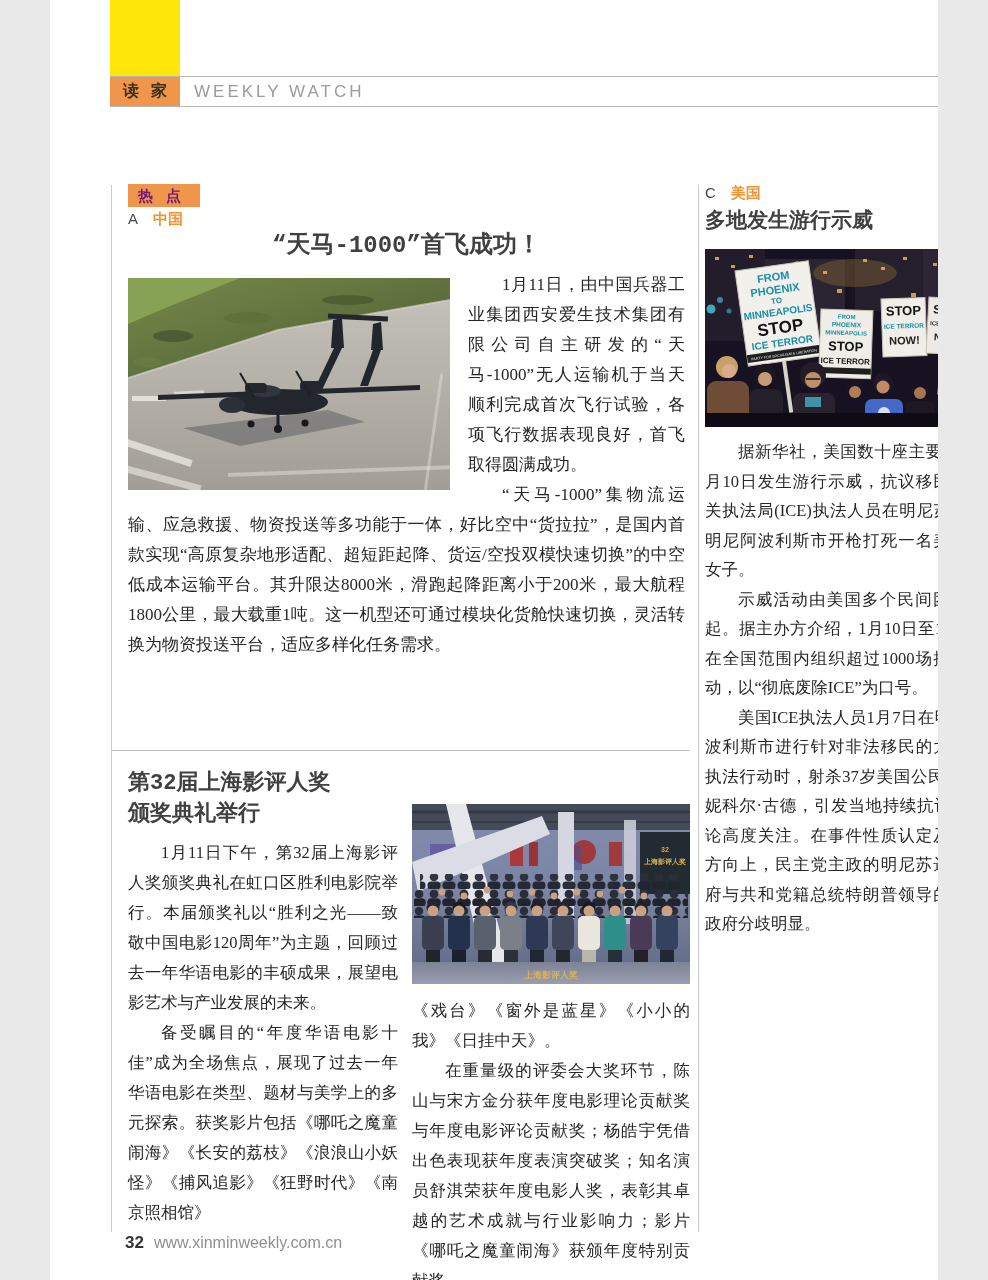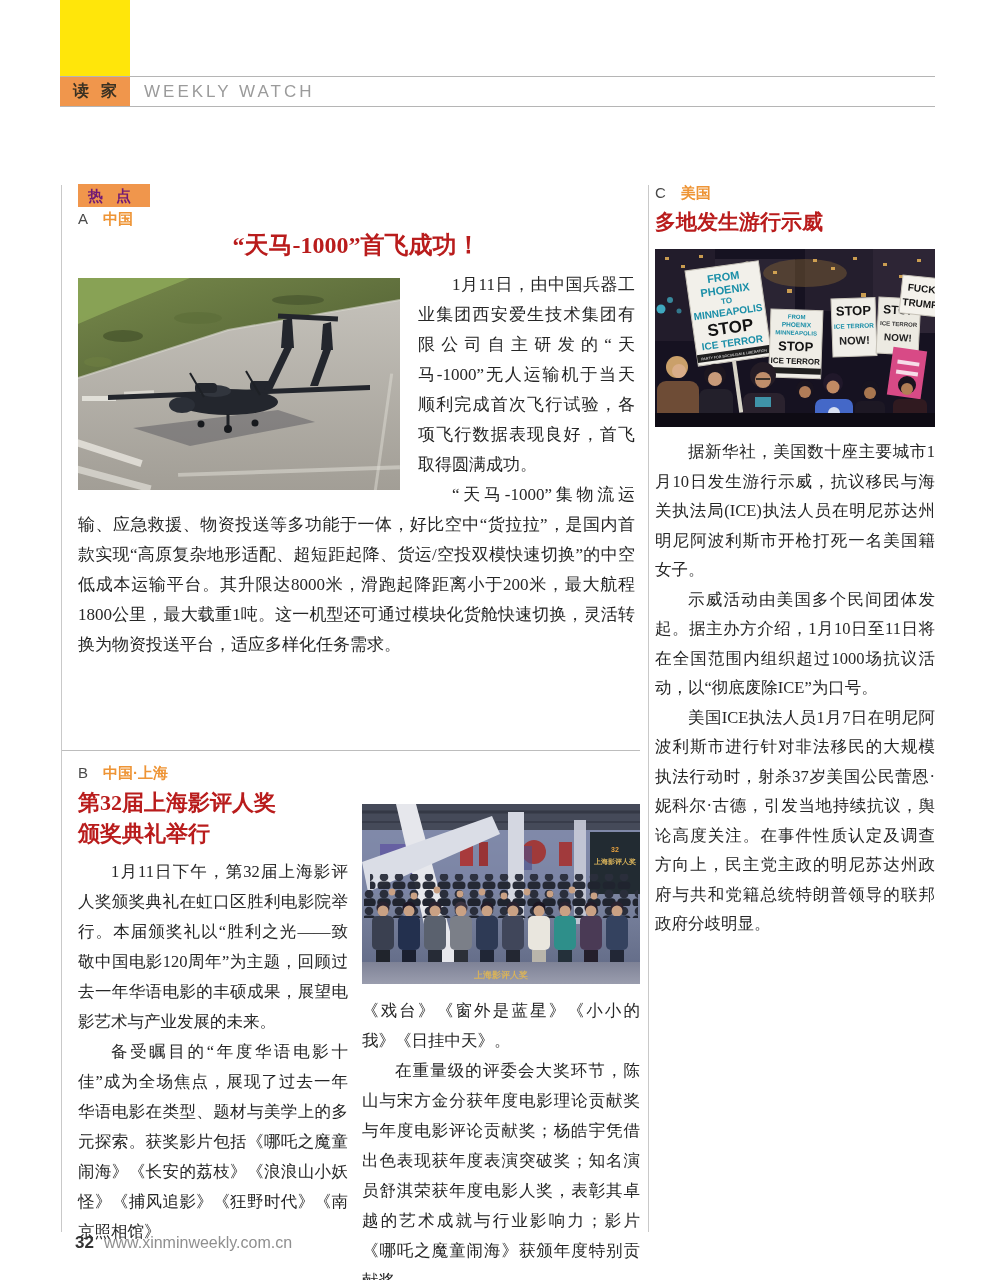--- a/index.html
+++ b/index.html
@@ -1,16 +1,16 @@
 <!DOCTYPE html>
 <html><head>
 <meta charset="utf-8">
 <style>
   html,body{margin:0;padding:0;background:#e9e9e9;}
-  .page{position:relative;width:988px;height:1280px;background:#ffffff;margin:0 auto;overflow:hidden;
+  .page{position:relative;width:888px;height:1280px;background:#ffffff;margin:0 auto;overflow:hidden;
         font-family:"Liberation Serif","DejaVu Serif",serif;color:#262626;}
 
   
   .yellow-block{position:absolute;left:60px;top:0;width:70px;height:76px;background:#ffe60a;}
   .rule{position:absolute;background:#b5b5b5;}
   .masthead{position:absolute;left:60px;top:77px;width:875px;height:29px;display:flex;align-items:stretch;}
   .dujia-box{width:70px;background:#f0964c;color:#3a3122;font-weight:700;font-size:16px;
              display:flex;align-items:center;justify-content:center;letter-spacing:12px;
              padding-left:12px;box-sizing:border-box;font-family:"Liberation Sans","DejaVu Sans",sans-serif;}
   .weekly{margin-left:14px;color:#9b9b9b;font-size:17px;letter-spacing:3px;line-height:29px;
@@ -20,21 +20,21 @@
   .vrule{position:absolute;width:1px;background:#c9c9c9;top:185px;height:1047px;}
 
   
   .hot-badge{position:absolute;left:78px;top:184px;width:72px;height:23px;background:#f0964c;
              color:#701a75;font-weight:700;font-size:15px;line-height:23px;
              letter-spacing:13px;padding-left:10px;box-sizing:border-box;
              font-family:"Liberation Sans","DejaVu Sans",sans-serif;}
   .kicker{font-family:"Liberation Sans","DejaVu Sans",sans-serif;font-size:15px;}
   .kicker .idx{color:#4a4a4a;letter-spacing:1px;}
   .kicker .region{color:#ee9435;font-weight:700;margin-left:14px;margin-top:48px;}
-  .art-title{font-family:Liberation Serif, serif;font-weight:700;color:#b91c1c;}
+  .art-title{font-family:Liberation Mono, monospace;font-weight:700;color:#404040;}
 
   
   .label-a{position:absolute;left:78px;top:210px;}
   .title-a{position:absolute;left:78px;top:230px;width:557px;font-size:24px;line-height:1.3;text-align:center;}
   .body-a{position:absolute;left:78px;top:270px;width:557px;font-size:17px;line-height:30px;
           text-align:justify;}
   .body-a p{margin:0;text-indent:2em;}
   .photo-drone{float:left;width:322px;height:212px;margin:8px 18px 8px 0;}
 
   
@@ -134,23 +134,20 @@
         </g>
       </svg>
     </div>
     <p>1月11日，由中国兵器工业集团西安爱生技术集团有限公司自主研发的“天马-1000”无人运输机于当天顺利完成首次飞行试验，各项飞行数据表现良好，首飞取得圆满成功。</p>
     <p>“天马-1000”集物流运输、应急救援、物资投送等多功能于一体，好比空中“货拉拉”，是国内首款实现“高原复杂地形适配、超短距起降、货运/空投双模快速切换”的中空低成本运输平台。其升限达8000米，滑跑起降距离小于200米，最大航程1800公里，最大载重1吨。这一机型还可通过模块化货舱快速切换，灵活转换为物资投送平台，适应多样化任务需求。</p>
   </div>
 
   <div class="b-divider"></div>
   <div class="section-b">
     <div class="b-left">
-      <div class="kicker">
-        <span class="idx">B</span><span class="region">中国·上海</span>
-      </div>
       <div class="art-title title-b">
         <div>第32届上海影评人奖</div>
         <div>颁奖典礼举行</div>
       </div>
       <div class="copy">
         <p>1月11日下午，第32届上海影评人奖颁奖典礼在虹口区胜利电影院举行。本届颁奖礼以“胜利之光——致敬中国电影120周年”为主题，回顾过去一年华语电影的丰硕成果，展望电影艺术与产业发展的未来。</p>
         <p>备受瞩目的“年度华语电影十佳”成为全场焦点，展现了过去一年华语电影在类型、题材与美学上的多元探索。获奖影片包括《哪吒之魔童闹海》《长安的荔枝》《浪浪山小妖怪》《捕风追影》《狂野时代》《南京照相馆》</p>
       </div>
     </div>
     <div class="b-right">

